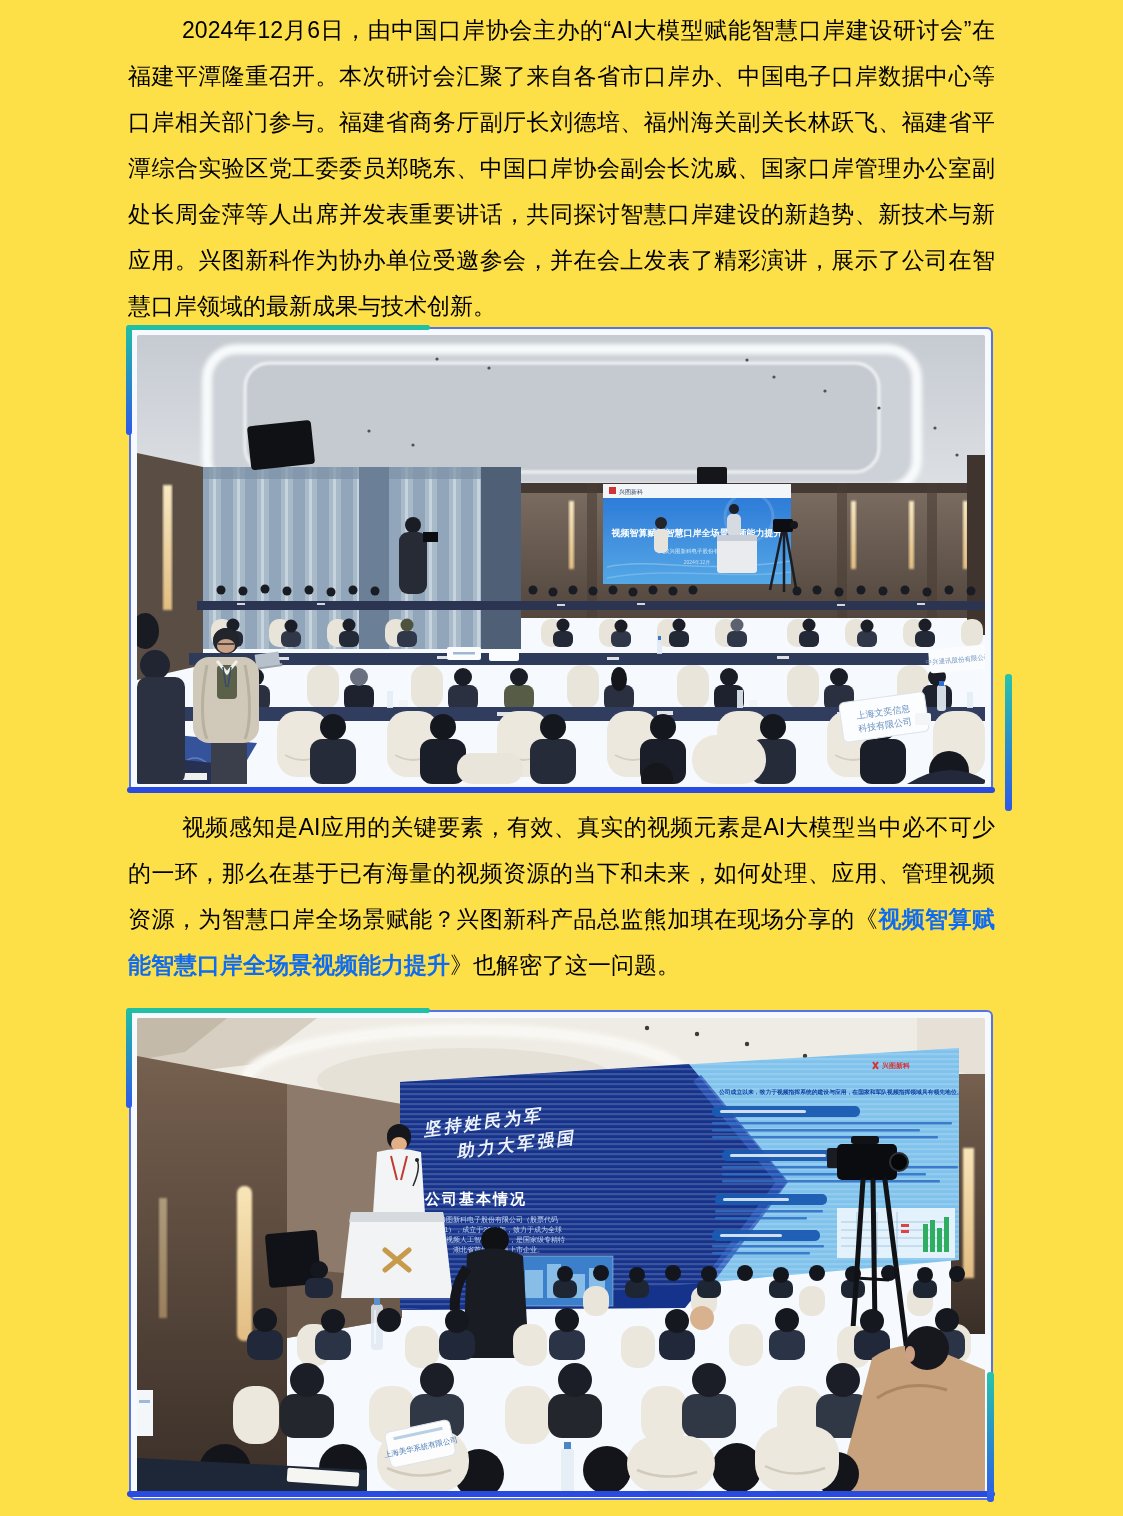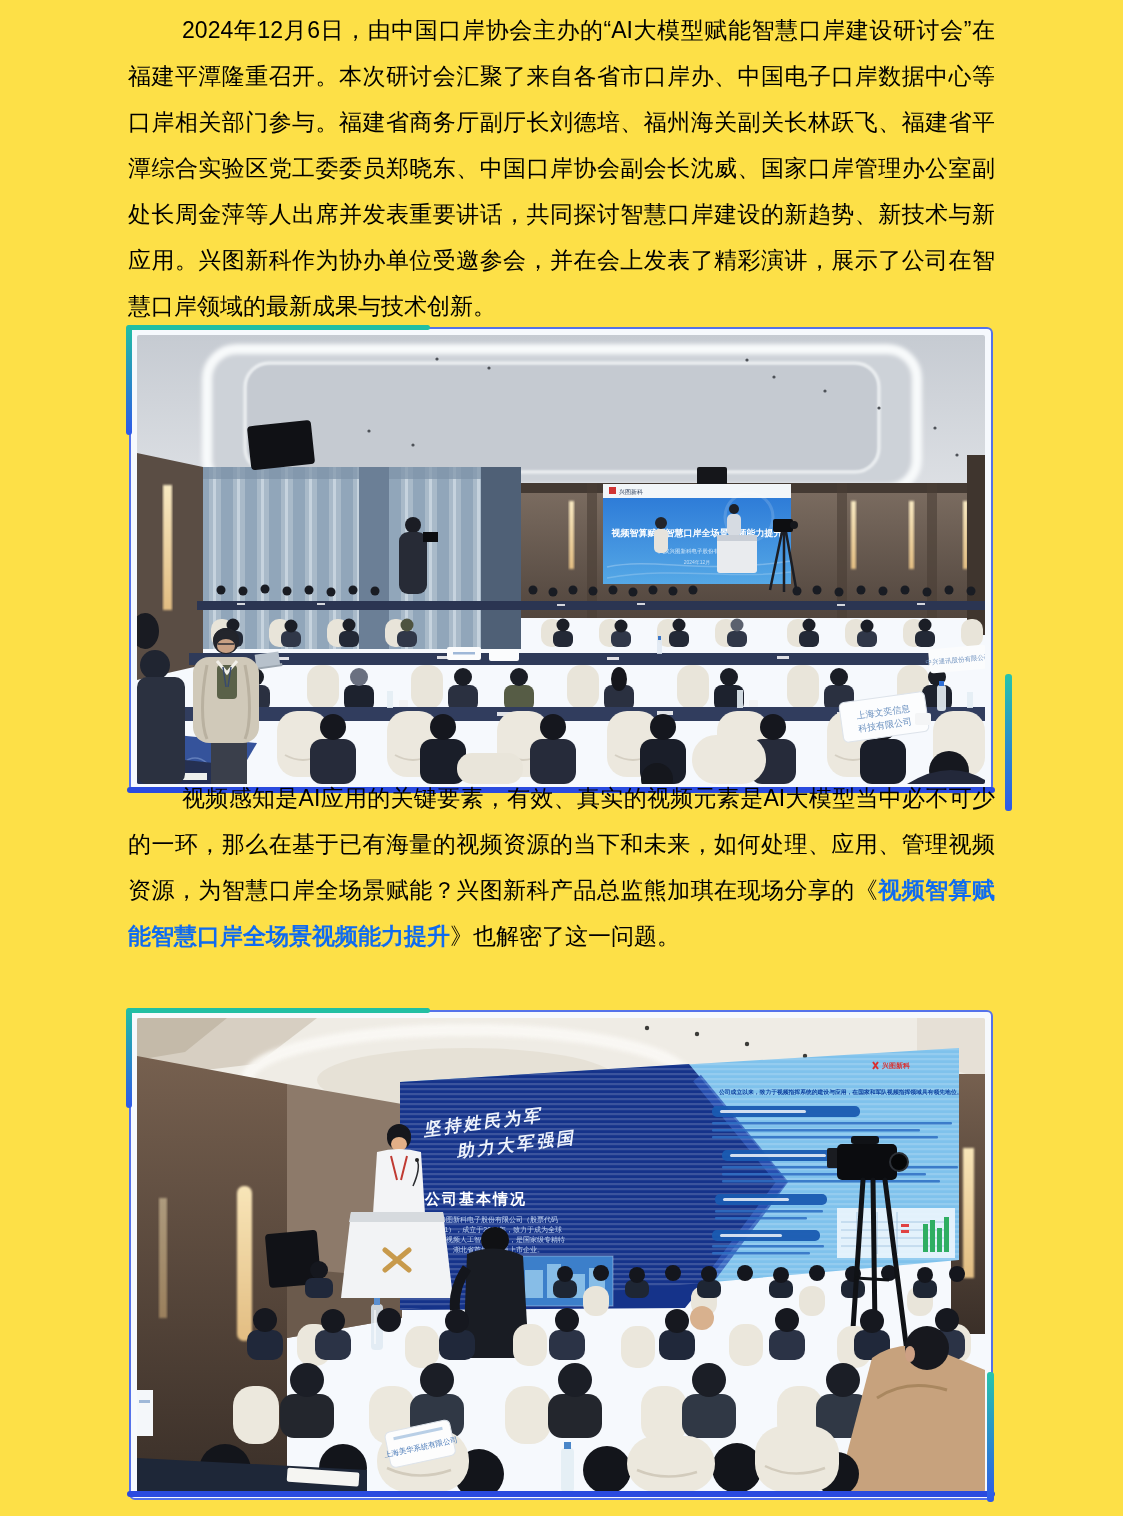--- a/index.html
+++ b/index.html
@@ -1,21 +1,21 @@
 <!DOCTYPE html>
 <html><head>
 <meta charset="utf-8">
 <style>
   html,body{margin:0;padding:0;background:#ffffff;}
   .page{position:relative;width:1123px;height:1516px;background:#fde047;overflow:hidden;
         font-family:"Liberation Sans","DejaVu Sans",sans-serif;}
   .para{position:absolute;left:128px;width:867px;margin:0;font-size:23px;line-height:46px;
         color:#000;text-align:justify;text-indent:2.35em;}
   #para1{top:7px;}
-  #para2{top:775px;}
+  #para2{top:804px;}
   .doclink{color:#0f6bf0;font-weight:bold;text-decoration:none;cursor:pointer;}
   .photo-frame{position:absolute;left:129px;width:864px;border:2px solid #5472ea;border-radius:6px;
         background:#f6f9fd;padding:6px;box-sizing:border-box;margin:0;}
   #photo1{top:327px;height:465px;}
   #photo2{top:1010px;height:490px;}
   .photo-frame svg{display:block;border-radius:2px;}
   .accent{position:absolute;border-radius:3px;}
   #p1-top{left:127px;top:325px;width:303px;height:5px;background:#21bfa3;}
   #p1-left{left:126px;top:325px;width:6px;height:110px;background:linear-gradient(180deg,#21bfa3,#2e59e8);}
   #p1-bottom{left:127px;top:787px;width:868px;height:6px;background:#2a4bdf;}

